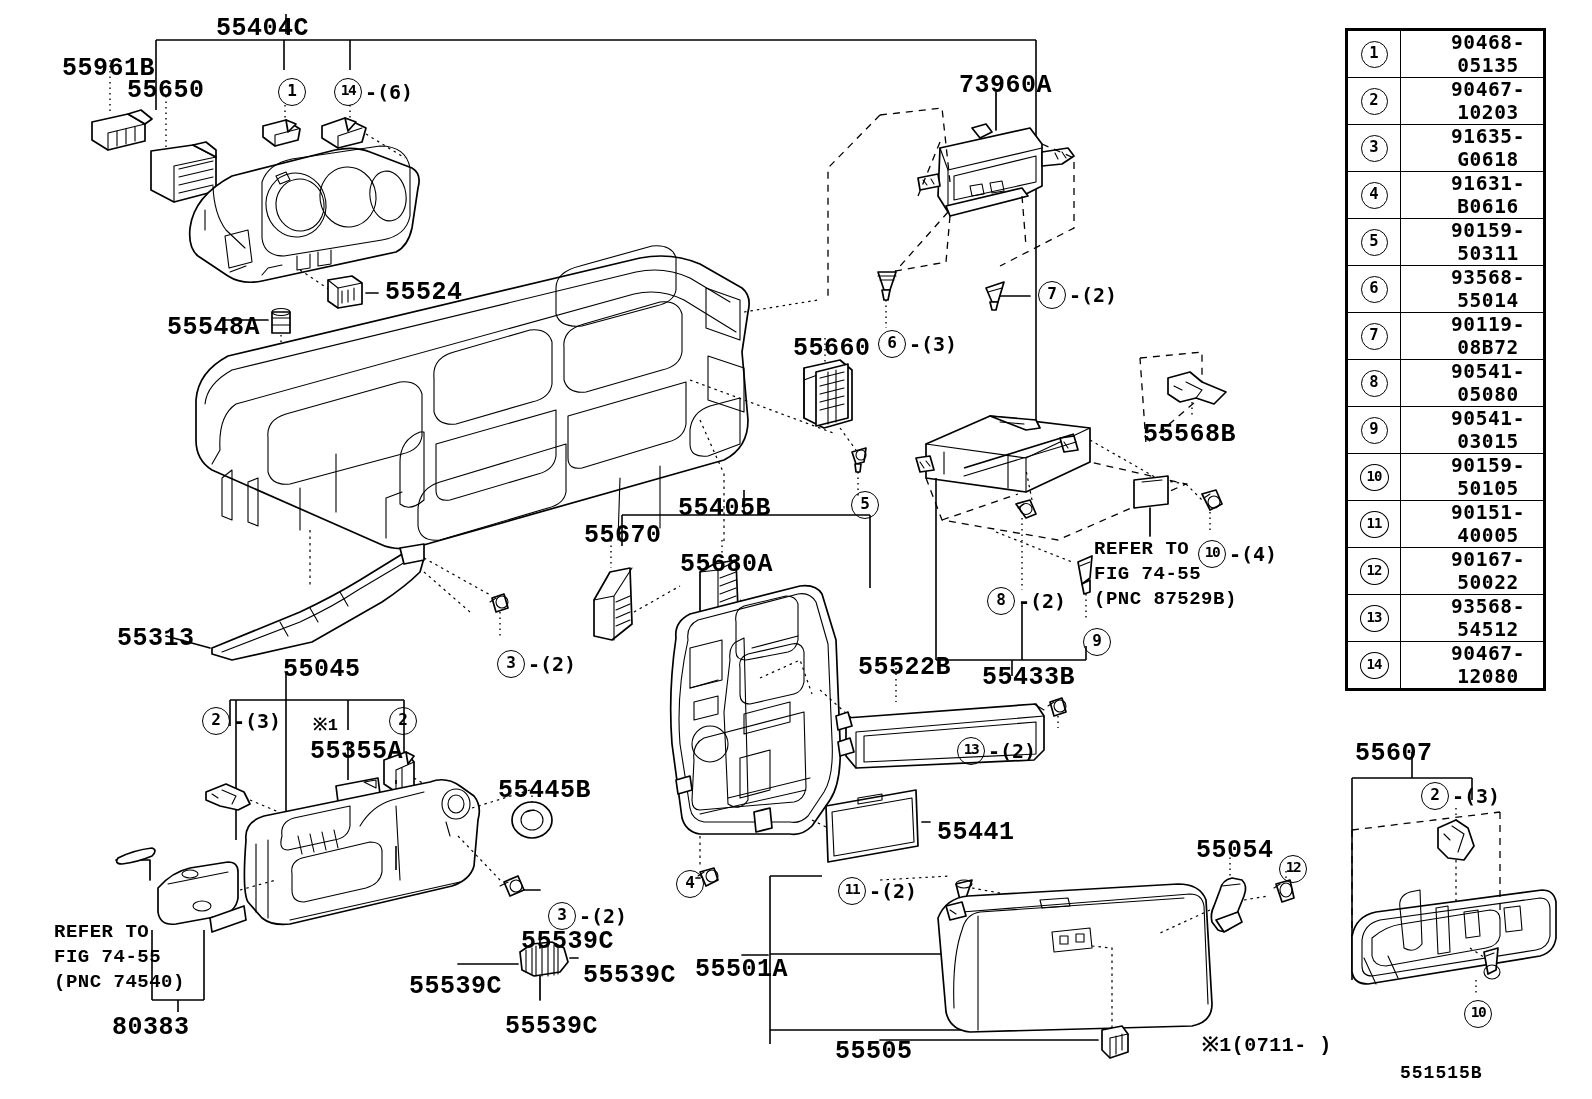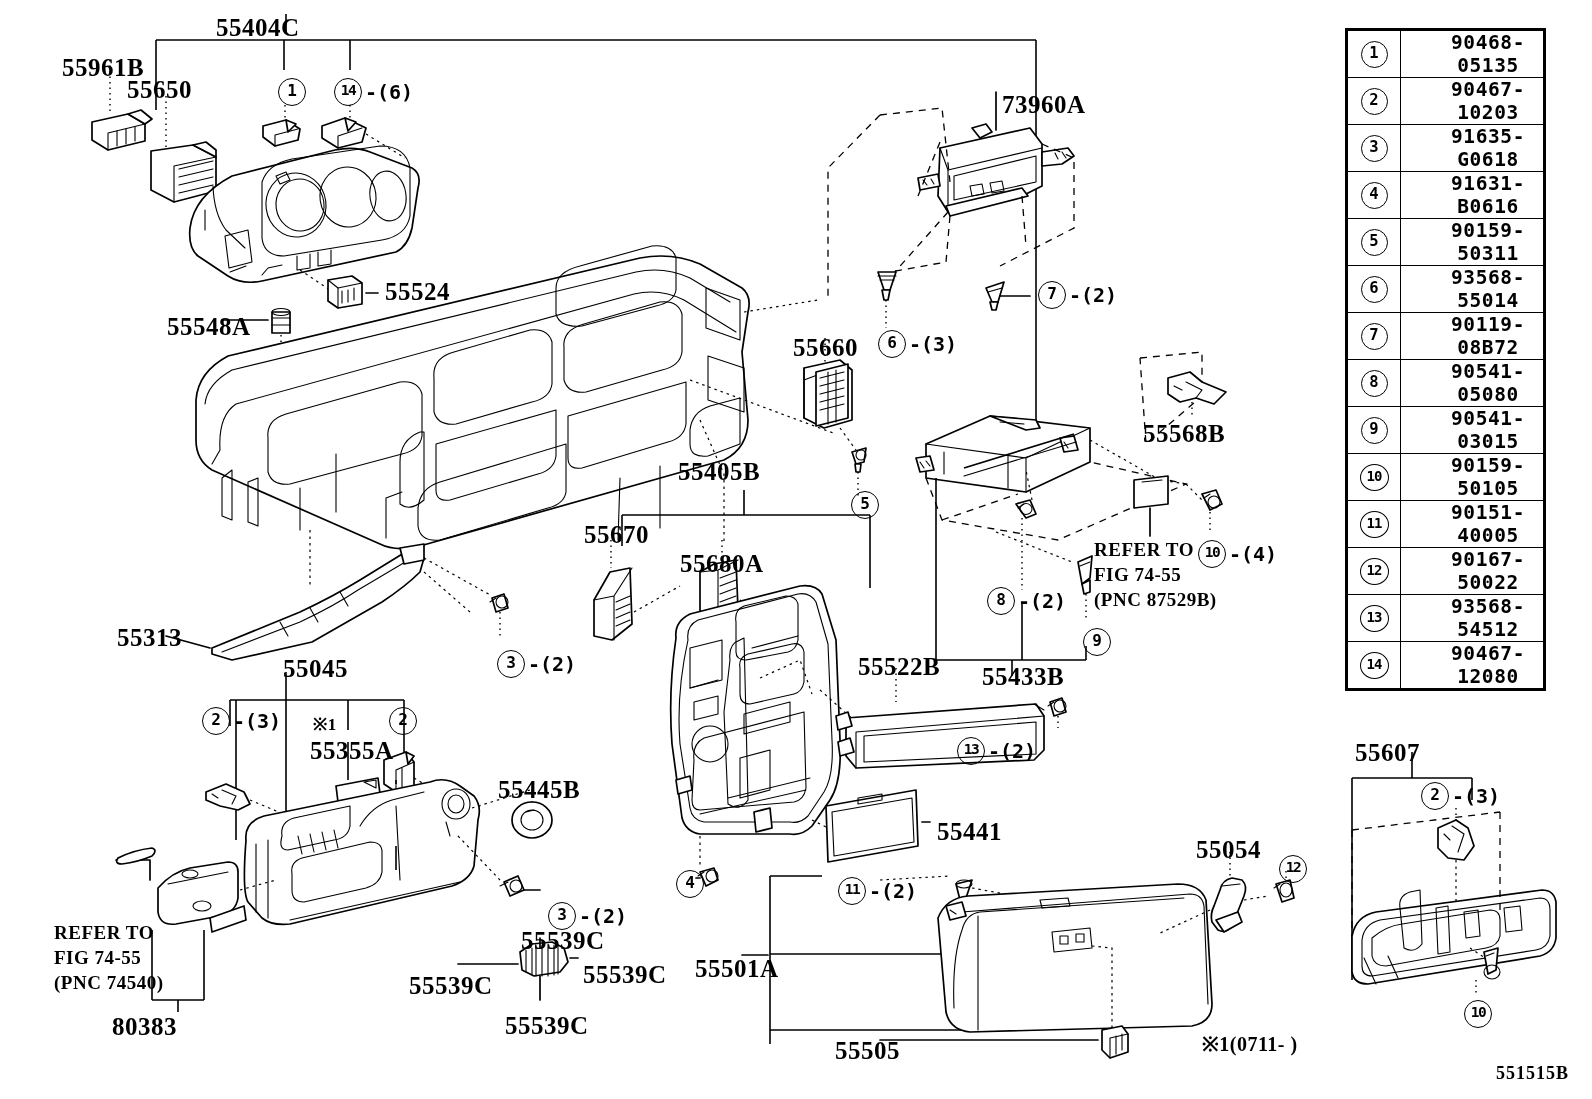--- a/index.html
+++ b/index.html
@@ -1,19 +1,19 @@
 <!DOCTYPE html>
 <html><head>
 <meta charset="utf-8">
 <style>
   html,body{margin:0;padding:0;background:#fff;}
   body{width:1592px;height:1099px;position:relative;overflow:hidden;
        font-family:"DejaVu Sans Mono","Liberation Mono",monospace;background:#ffffff;}
   #canvas{position:absolute;left:0;top:0;width:1592px;height:1099px;}
-  .lbl{position:absolute;font-family:Liberation Serif, serif;
+  .lbl{position:absolute;font-family:Liberation Mono, monospace;
        font-weight:bold;color:#000;white-space:nowrap;letter-spacing:0.5px;}
   .p-num{font-size:25px;}
   .note{font-size:19px;line-height:25px;font-weight:bold;}
   .figid{font-size:18px;font-weight:bold;letter-spacing:1px;}
   
   #legend{position:absolute;left:1345px;top:28px;width:197px;border:2.5px solid #000;
           border-collapse:collapse;background:#fff;}
   #legend table{border-collapse:collapse;width:100%;}
   #legend td{border:1.2px solid #000;height:41.5px;padding:0;text-align:center;
              vertical-align:middle;font-family:"DejaVu Sans Mono",monospace;}
@@ -541,26 +541,26 @@
   <path class="s" d="M1150 508 L1150 536"></path>
   <g>
     <path class="f" d="M210 918 L244 906 L246 920 L212 932 Z"></path>
   </g>
 </svg>
 
 <div id="labels">
     <div class="lbl p-num" style="left: 216px; top: 14px;">55404C</div>
     <div class="lbl p-num" style="left: 62px; top: 54px;">55961B</div>
     <div class="lbl p-num" style="left: 127px; top: 76px;">55650</div>
-    <div class="lbl p-num" style="left: 1002px; top: 71px; margin-top: 20px;">73960A</div>
+    <div class="lbl p-num" style="left: 959px; top: 71px;">73960A</div>
     <div class="lbl p-num" style="left: 385px; top: 278px;">55524</div>
     <div class="lbl p-num" style="left: 167px; top: 313px;">55548A</div>
     <div class="lbl p-num" style="left: 793px; top: 326px; margin-top: 8px;">55660</div>
     <div class="lbl p-num" style="left: 1143px; top: 420px;">55568B</div>
-    <div class="lbl p-num" style="left: 678px; top: 458px;">55405B</div>
+    <div class="lbl p-num" style="left: 678px; top: 494px;">55405B</div>
     <div class="lbl p-num" style="left: 584px; top: 521px;">55670</div>
     <div class="lbl p-num" style="left: 680px; top: 518px; margin-top: 32px;">55680A</div>
     <div class="lbl p-num" style="left: 117px; top: 624px;">55313</div>
     <div class="lbl p-num" style="left: 283px; top: 655px;">55045</div>
     <div class="lbl p-num" style="left: 858px; top: 653px;">55522B</div>
     <div class="lbl p-num" style="left: 982px; top: 663px;">55433B</div>
     <div class="lbl p-num" style="left: 310px; top: 737px;">55355A</div>
     <div class="lbl p-num" style="left: 1355px; top: 739px;">55607</div>
     <div class="lbl p-num" style="left: 498px; top: 776px;">55445B</div>
     <div class="lbl p-num" style="left: 937px; top: 818px;">55441</div>
@@ -650,21 +650,21 @@
 <div class="lbl note" style="left:54px;top:920px;">
   <div>REFER TO</div>
   <div>FIG 74-55</div>
   <div>(PNC 74540)</div>
 </div>
 
 <div class="lbl" style="left:313px;top:712px;font-size:17px;">※1</div>
 
 <div class="lbl" style="left:1202px;top:1030px;font-size:20px;">※1(0711-    )</div>
 
-<div class="lbl figid" style="left:1496px;top:1063px;">551515B</div>
+<div class="lbl figid" style="left:1400px;top:1063px;">551515B</div>
 
 <div id="legend">
   <table id="legend-table">
       <tbody>
         <tr>
           <td class="c1"><span class="circ">1</span></td>
           <td class="c2">90468-05135</td>
         </tr>
         <tr>
           <td class="c1"><span class="circ">2</span></td>

